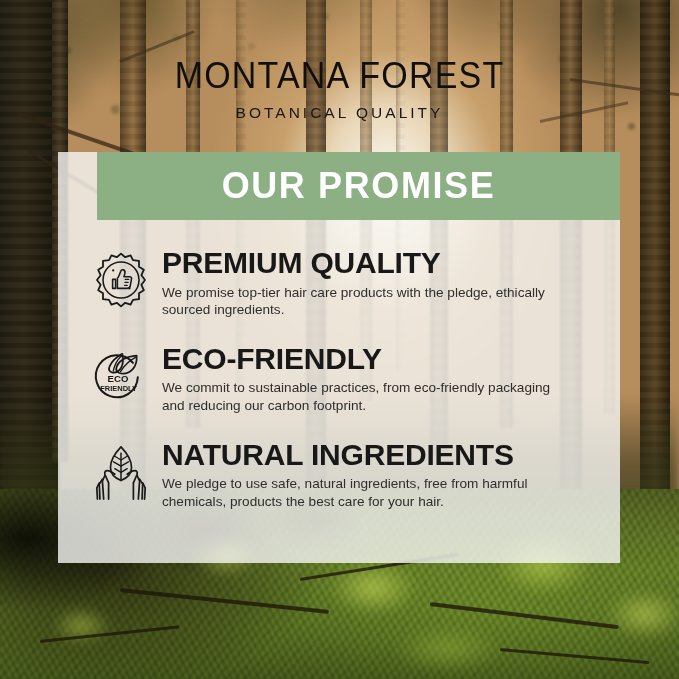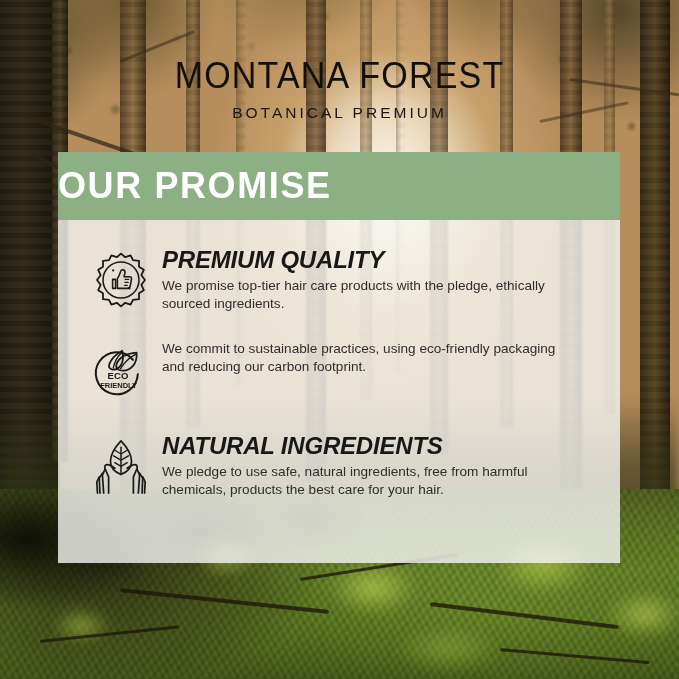--- a/index.html
+++ b/index.html
@@ -172,20 +172,22 @@
     z-index: 5;
     background: rgba(247,247,245,0.80);
     backdrop-filter: blur(1px);
     overflow: hidden;
   }
   .card-banner {
     height: 68px;
     background: #8CAF83;
     display: flex;
     align-items: center;
+    justify-content: center;
+    margin-left: 39px;
   }
   .card-banner-title {
     color: #ffffff;
     font-size: 36px;
     font-weight: bold;
     letter-spacing: 1.6px;
     line-height: 1;
   }
   .card-body {
     padding: 26px 34px 0 30px;
@@ -205,27 +207,26 @@
     margin-top: 4px;
     margin-right: 8px;
     display: flex;
     align-items: flex-start;
     justify-content: center;
   }
   .feature-icon svg { display: block; }
 
   .feature-text { flex: 1 1 auto; padding-top: 1px; }
   .feature-title {
-    font-size: 24px;
+    font-size: 30px;
     font-weight: bold;
     letter-spacing: -0.2px;
     color: #181818;
     line-height: 1.05;
     margin: 0 0 5px 0;
-    font-style: italic;
   }
   .feature-desc {
     font-size: 13.6px;
     color: #2e2e2e;
     line-height: 1.30;
     margin: 0;
     max-width: 400px;
   }
 </style>
 </head>
@@ -296,21 +297,21 @@
 
     <div class="twig" style="left:120px; top:588px; width:210px; height:4px; transform:rotate(6deg);"></div>
     <div class="twig" style="left:300px; top:578px; width:160px; height:3px; transform:rotate(-9deg);"></div>
     <div class="twig" style="left:430px; top:602px; width:190px; height:4px; transform:rotate(7deg);"></div>
     <div class="twig" style="left:40px; top:640px; width:140px; height:3px; transform:rotate(-6deg);"></div>
     <div class="twig" style="left:500px; top:648px; width:150px; height:3px; transform:rotate(5deg);"></div>
   </div>
 
   <div class="brand">
     <div class="brand-name">MONTANA FOREST</div>
-    <div class="brand-sub">BOTANICAL PREMIUM</div>
+    <div class="brand-sub">BOTANICAL QUALITY</div>
   </div>
 
   <div class="card">
 
     <div class="card-banner">
       <div class="card-banner-title">OUR PROMISE</div>
     </div>
 
     <div class="card-body">
 
@@ -339,21 +340,22 @@
             <path d="M70 28 A35 35 0 1 0 78 52" stroke-width="3.4" stroke-linecap="round"></path>
             <path d="M76 16 Q50 18 43 34 Q40 42 47 45 Q60 49 70 38 Q77 30 76 16 Z" stroke-width="3" stroke-linejoin="round"></path>
             <path d="M74 19 Q58 28 49 43" stroke-width="2.2" stroke-linecap="round"></path>
             <path d="M52 13 Q36 22 31 34 Q28 42 35 44 Q45 46 51 35 Q55 26 52 13 Z" stroke-width="3" stroke-linejoin="round"></path>
             <path d="M50 17 Q40 27 37 42" stroke-width="2.2" stroke-linecap="round"></path>
             <text x="45" y="60" font-family="Liberation Sans, sans-serif" font-size="16" font-weight="bold" fill="#1a1a1a" stroke="none" text-anchor="middle">ECO</text>
             <text x="46" y="75" font-family="Liberation Sans, sans-serif" font-size="12.5" font-weight="bold" fill="#1a1a1a" stroke="none" text-anchor="middle">FRIENDLY</text>
           </svg>
         </div>
         <div class="feature-text">
-          <p class="feature-desc">We commit to sustainable practices, using eco-friendly packaging and reducing our carbon footprint.</p>
+          <h3 class="feature-title">ECO-FRIENDLY</h3>
+          <p class="feature-desc">We commit to sustainable practices, from eco-friendly packaging and reducing our carbon footprint.</p>
         </div>
       </div>
 
       <div class="feature">
         <div class="feature-icon">
           <svg width="62" height="62" viewBox="0 0 100 100" fill="none" stroke="#1a1a1a" stroke-width="2.8">
 
             <path d="M50 8 Q33 26 33 41 Q33 55 50 62 Q67 55 67 41 Q67 26 50 8 Z" stroke-linejoin="round"></path>
             <path d="M50 18 L50 62" stroke-width="2.4" stroke-linecap="round"></path>
             <path d="M50 29 L40 23 M50 29 L60 23 M50 39 L38 32 M50 39 L62 32 M50 49 L40 43 M50 49 L60 43" stroke-width="2.2" stroke-linecap="round"></path>

